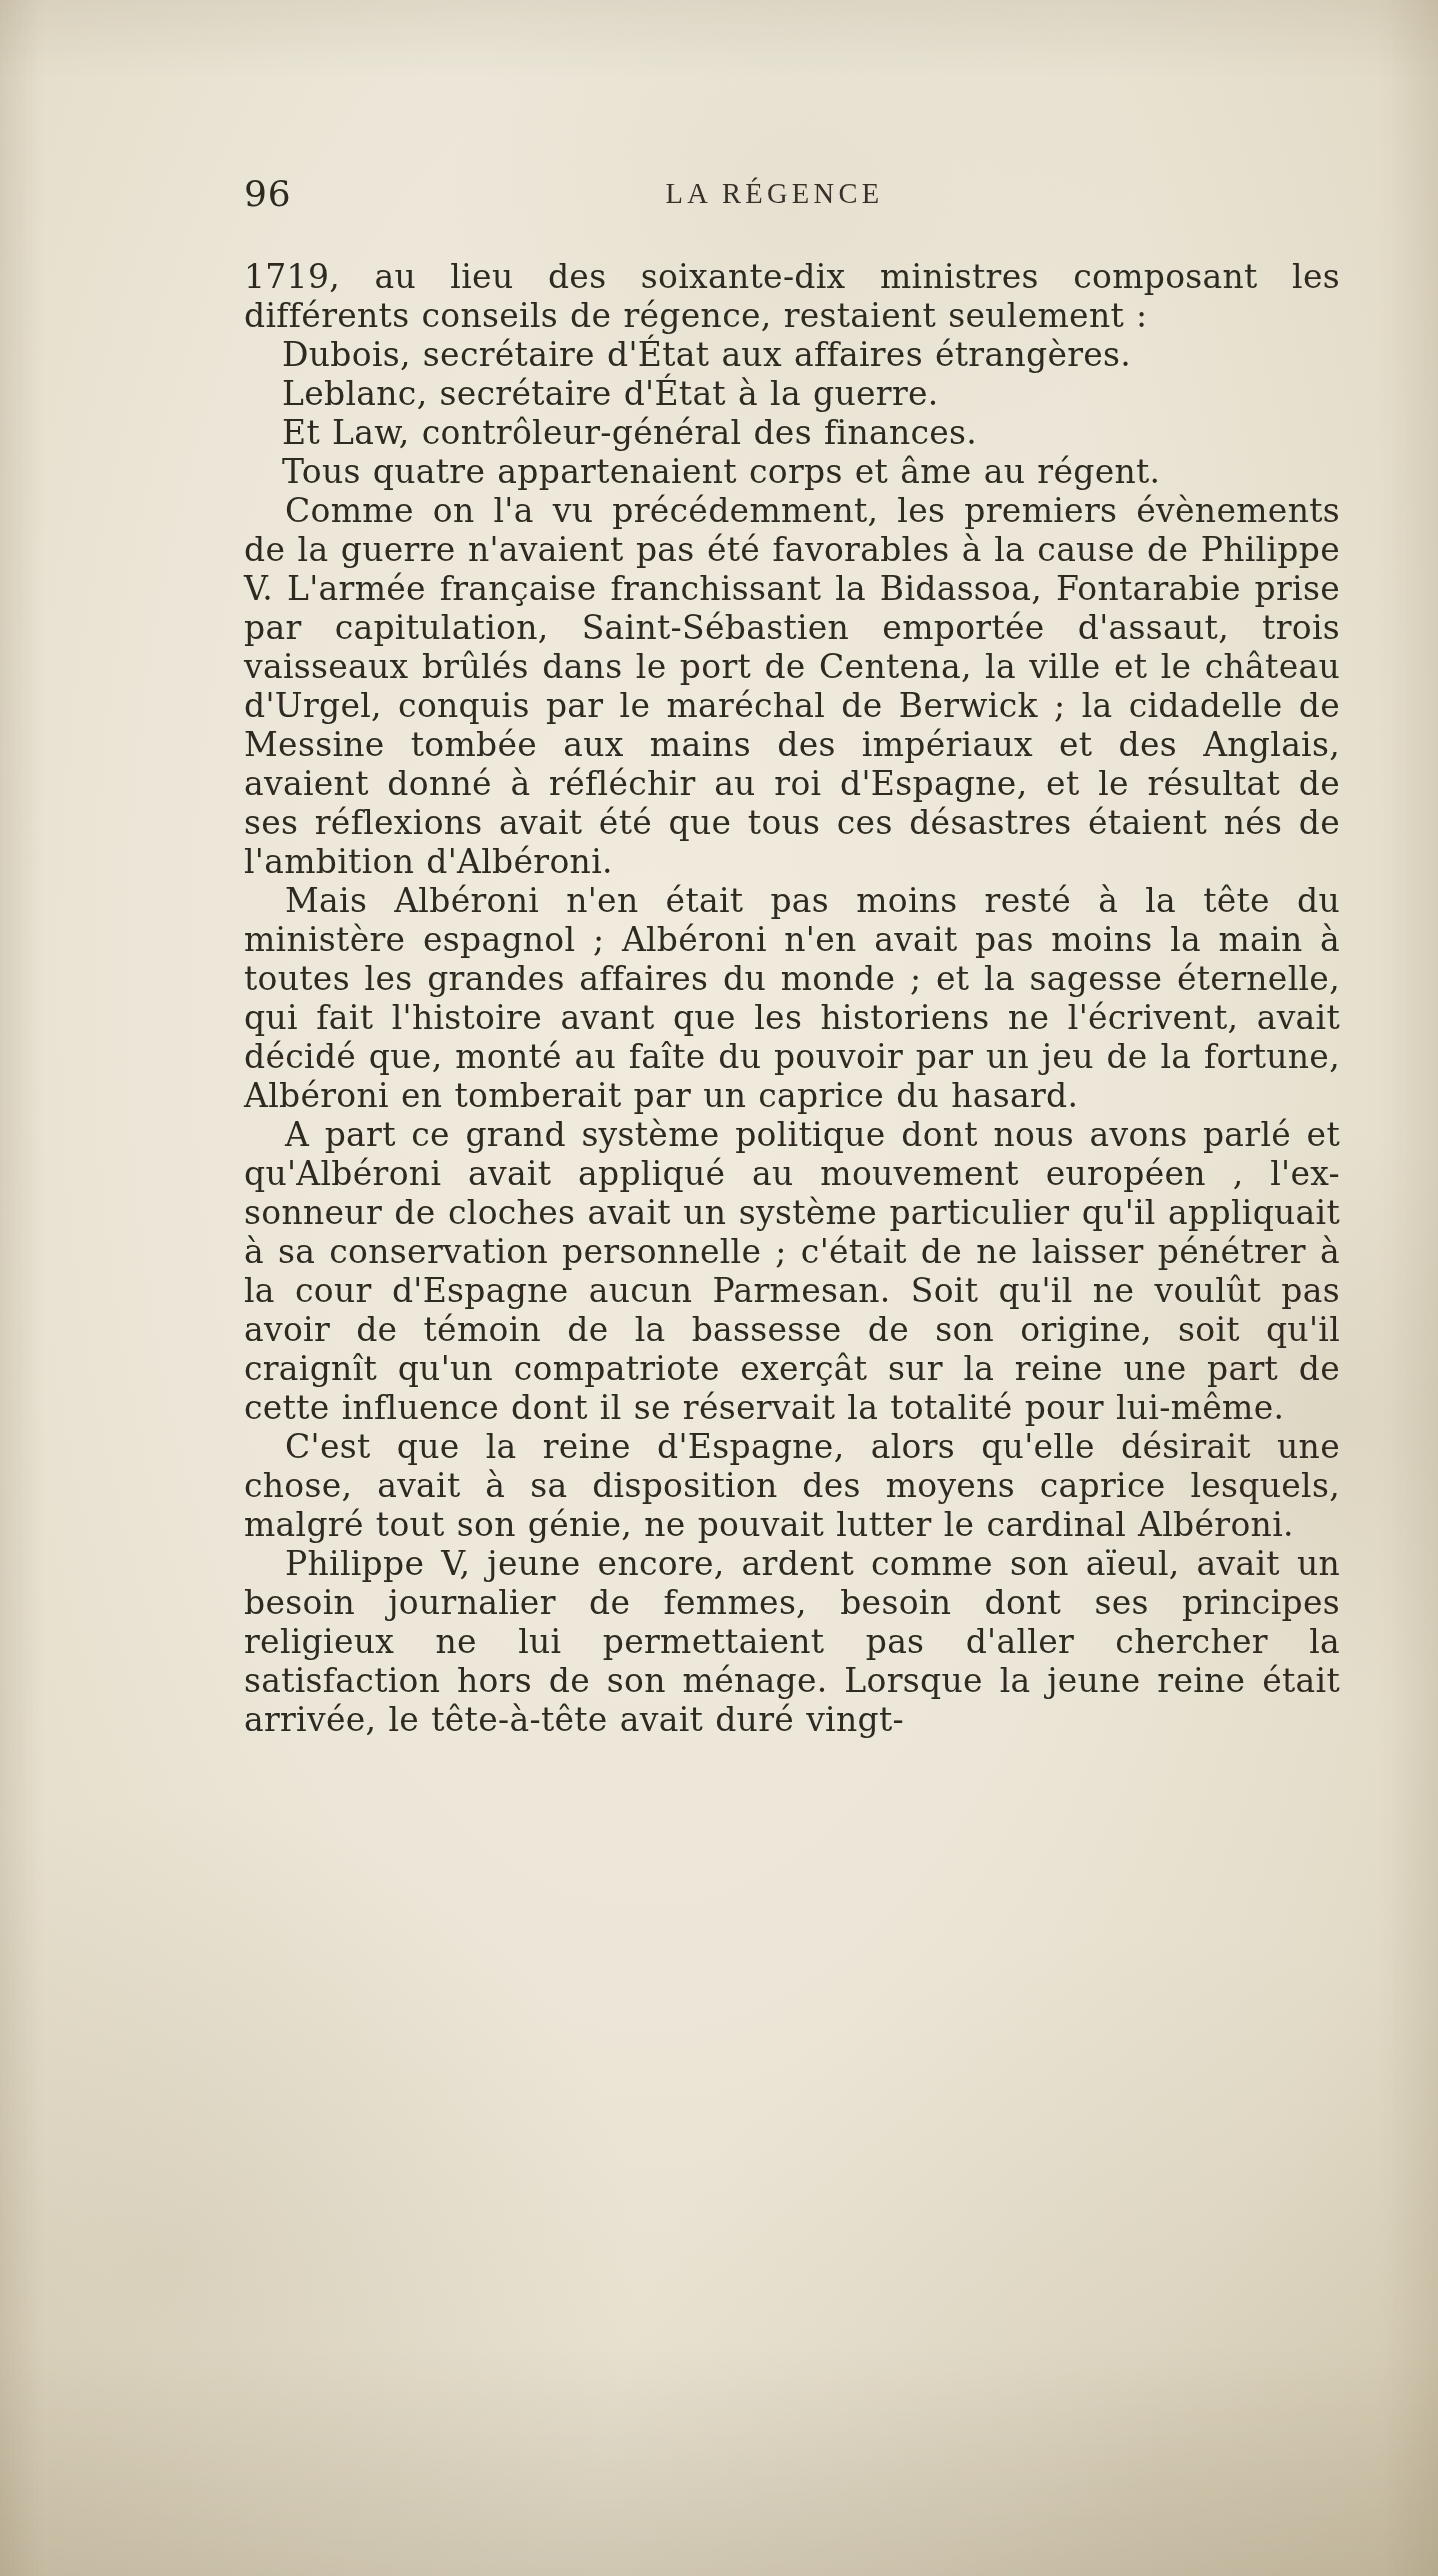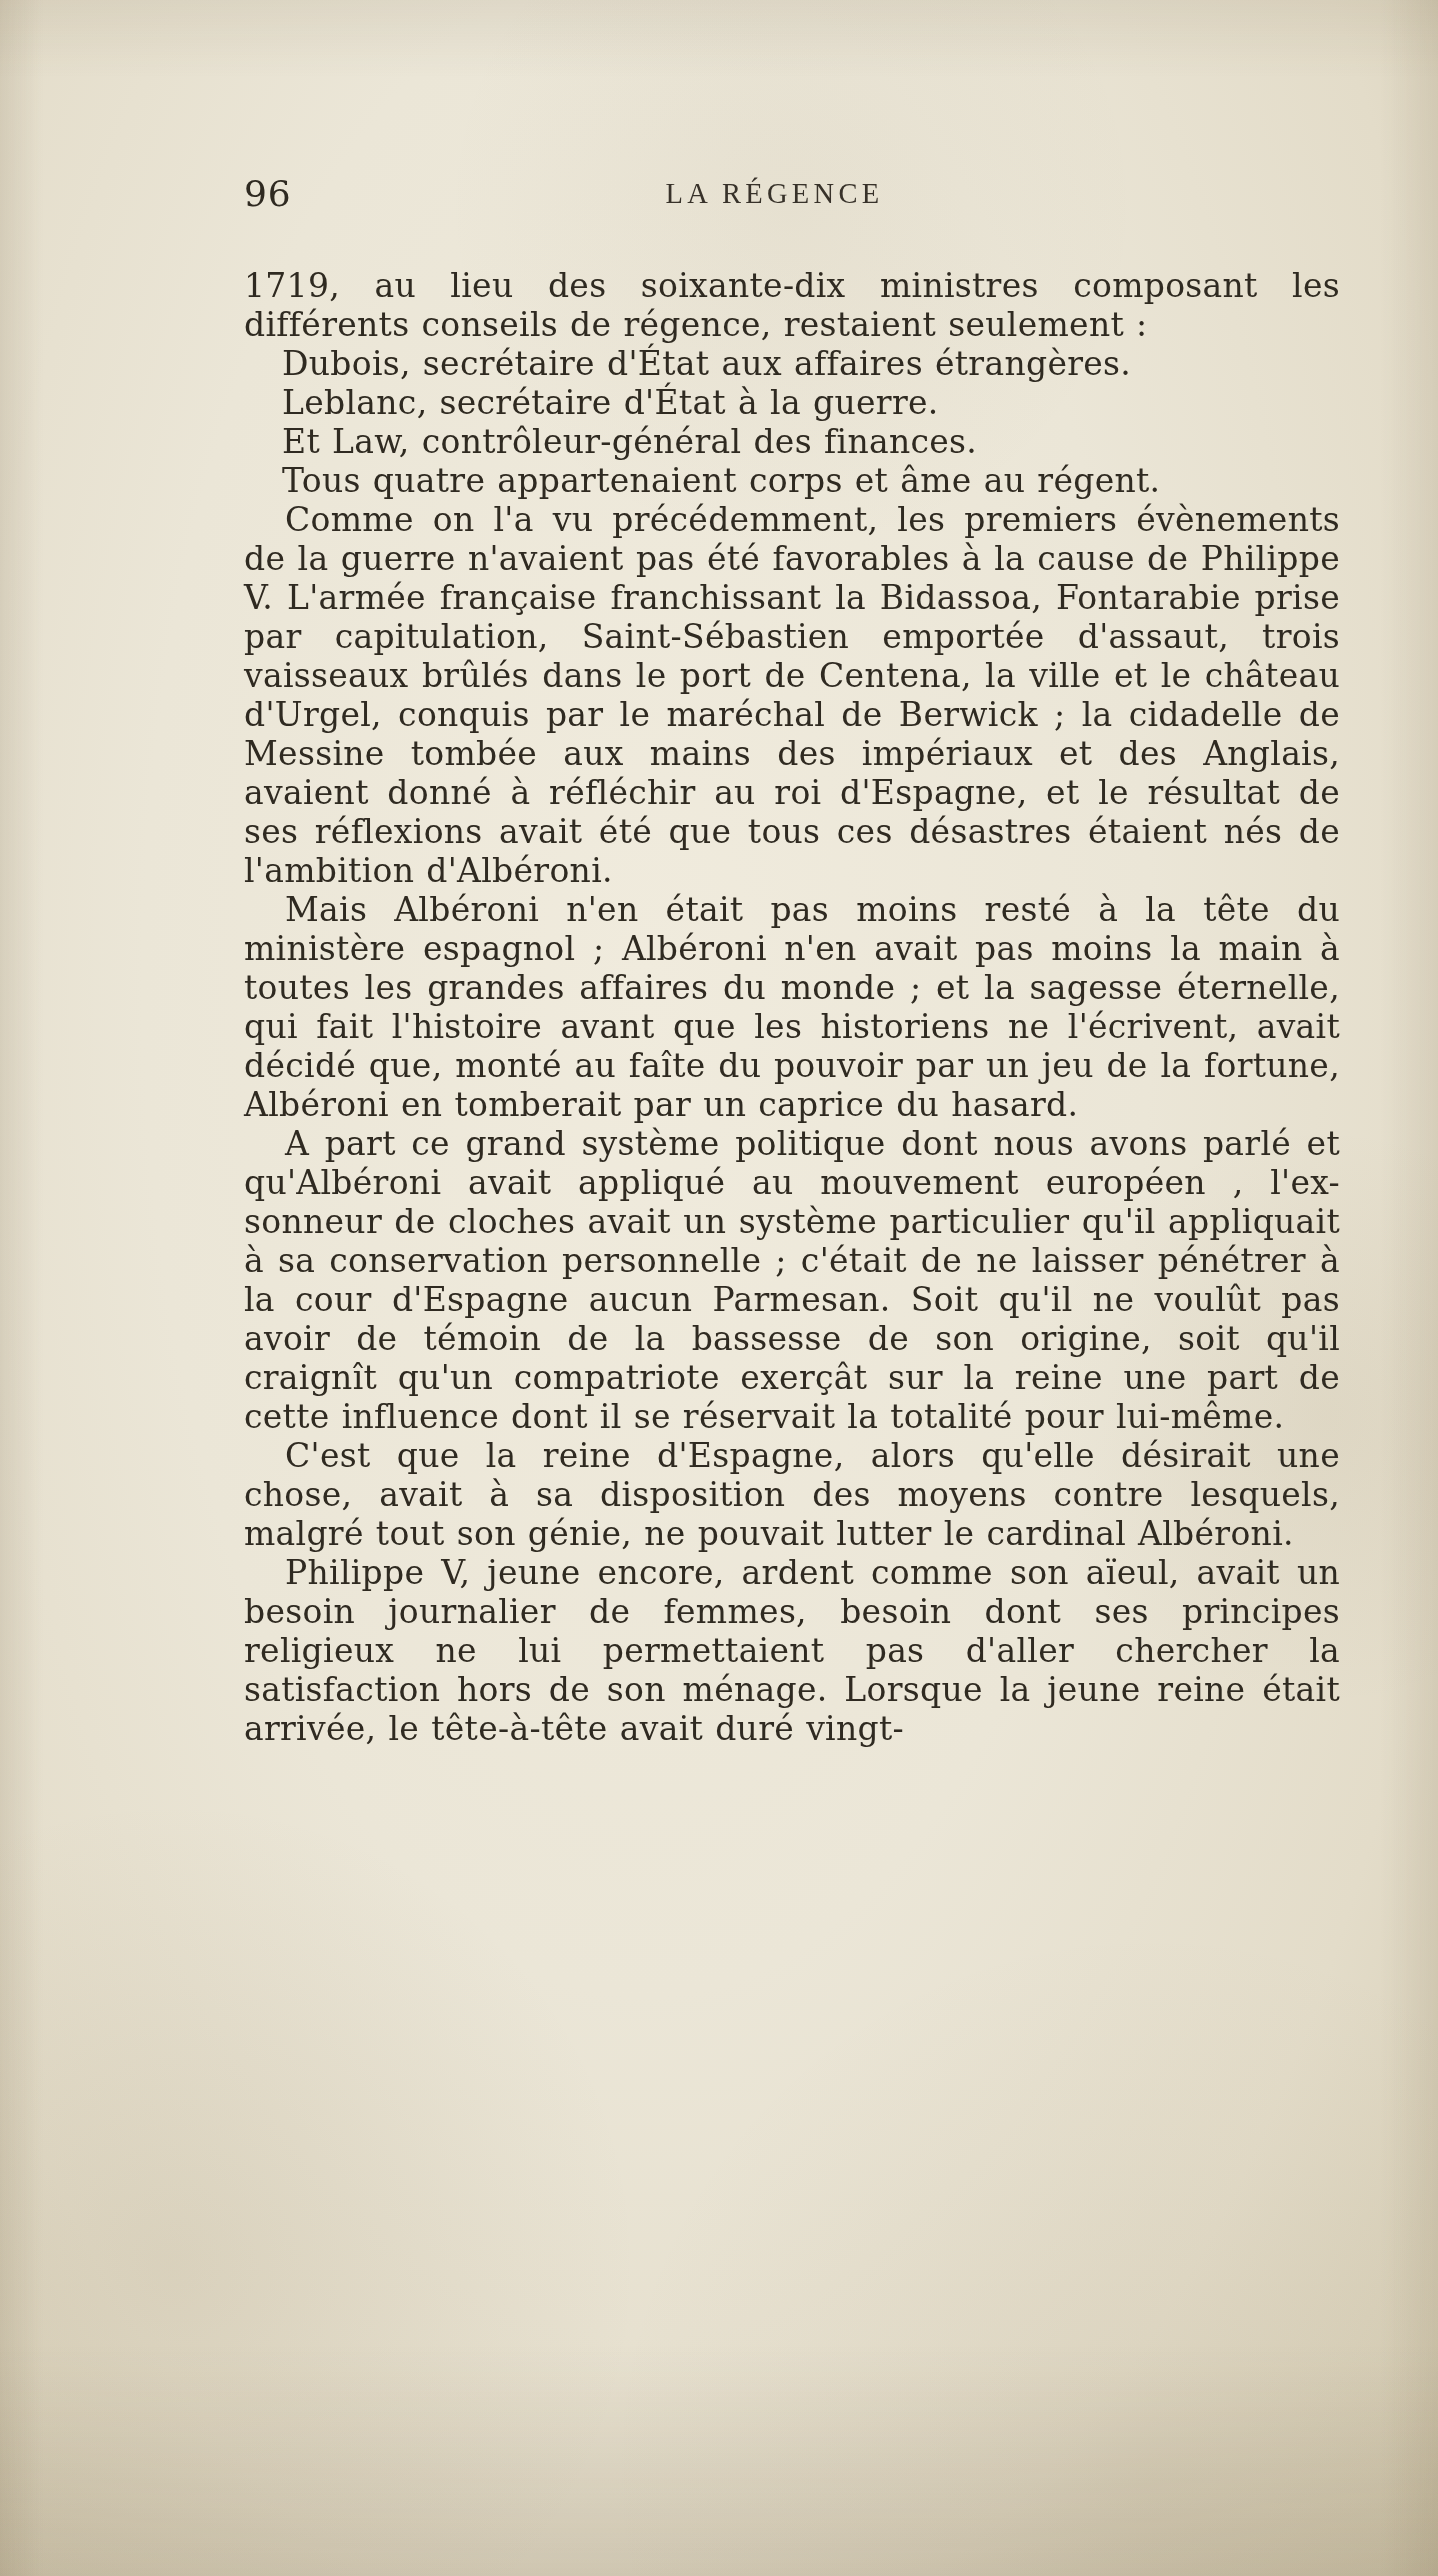--- a/index.html
+++ b/index.html
@@ -42,21 +42,21 @@
   .text-block {
     position: relative;
     width: 1096px;
     margin-left: 244px;
     padding-top: 173px;
   }
 
   .running-head {
     position: relative;
     height: 48px;
-    margin-bottom: 45px;
+    margin-bottom: 36px;
   }
   .page-number {
     position: absolute;
     left: 0;
     top: 0;
     font-size: 36px;
     letter-spacing: 0.9px;
   }
   .running-title {
     position: absolute;
@@ -105,19 +105,19 @@
 
     <div class="body-text">
       <p class="para no-indent">1719, au lieu des soixante-dix ministres composant les différents conseils de régence, restaient seulement :</p>
       <p class="para list-line">Dubois, secrétaire d'État aux affaires étrangères.</p>
       <p class="para list-line">Leblanc, secrétaire d'État à la guerre.</p>
       <p class="para list-line">Et Law, contrôleur-général des finances.</p>
       <p class="para list-line">Tous quatre appartenaient corps et âme au régent.</p>
       <p class="para indent">Comme on l'a vu précédemment, les premiers évènements de la guerre n'avaient pas été favorables à la cause de Philippe V. L'armée française franchissant la Bidassoa, Fontarabie prise par capitulation, Saint-Sébastien emportée d'assaut, trois vaisseaux brûlés dans le port de Centena, la ville et le château d'Urgel, conquis par le maréchal de Berwick ; la cidadelle de Messine tombée aux mains des impériaux et des Anglais, avaient donné à réfléchir au roi d'Espagne, et le résultat de ses réflexions avait été que tous ces désastres étaient nés de l'ambition d'Albéroni.</p>
       <p class="para indent">Mais Albéroni n'en était pas moins resté à la tête du ministère espagnol ; Albéroni n'en avait pas moins la main à toutes les grandes affaires du monde ; et la sagesse éternelle, qui fait l'histoire avant que les historiens ne l'écrivent, avait décidé que, monté au faîte du pouvoir par un jeu de la fortune, Albéroni en tomberait par un caprice du hasard.</p>
       <p class="para indent">A part ce grand système politique dont nous avons parlé et qu'Albéroni avait appliqué au mouvement européen , l'ex-sonneur de cloches avait un système particulier qu'il appliquait à sa conservation personnelle ; c'était de ne laisser pénétrer à la cour d'Espagne aucun Parmesan. Soit qu'il ne voulût pas avoir de témoin de la bassesse de son origine, soit qu'il craignît qu'un compatriote exerçât sur la reine une part de cette influence dont il se réservait la totalité pour lui-même.</p>
-      <p class="para indent">C'est que la reine d'Espagne, alors qu'elle désirait une chose, avait à sa disposition des moyens contre lesquels, malgré tout son génie, ne pouvait lutter le cardinal Albéroni.</p>
+      <p class="para indent">C'est que la reine d'Espagne, alors qu'elle désirait une chose, avait à sa disposition des moyens caprice lesquels, malgré tout son génie, ne pouvait lutter le cardinal Albéroni.</p>
       <p class="para indent">Philippe V, jeune encore, ardent comme son aïeul, avait un besoin journalier de femmes, besoin dont ses principes religieux ne lui permettaient pas d'aller chercher la satisfaction hors de son ménage. Lorsque la jeune reine était arrivée, le tête-à-tête avait duré vingt-</p>
     </div>
 
   </div>
 </div>
 
 
 </body></html>

